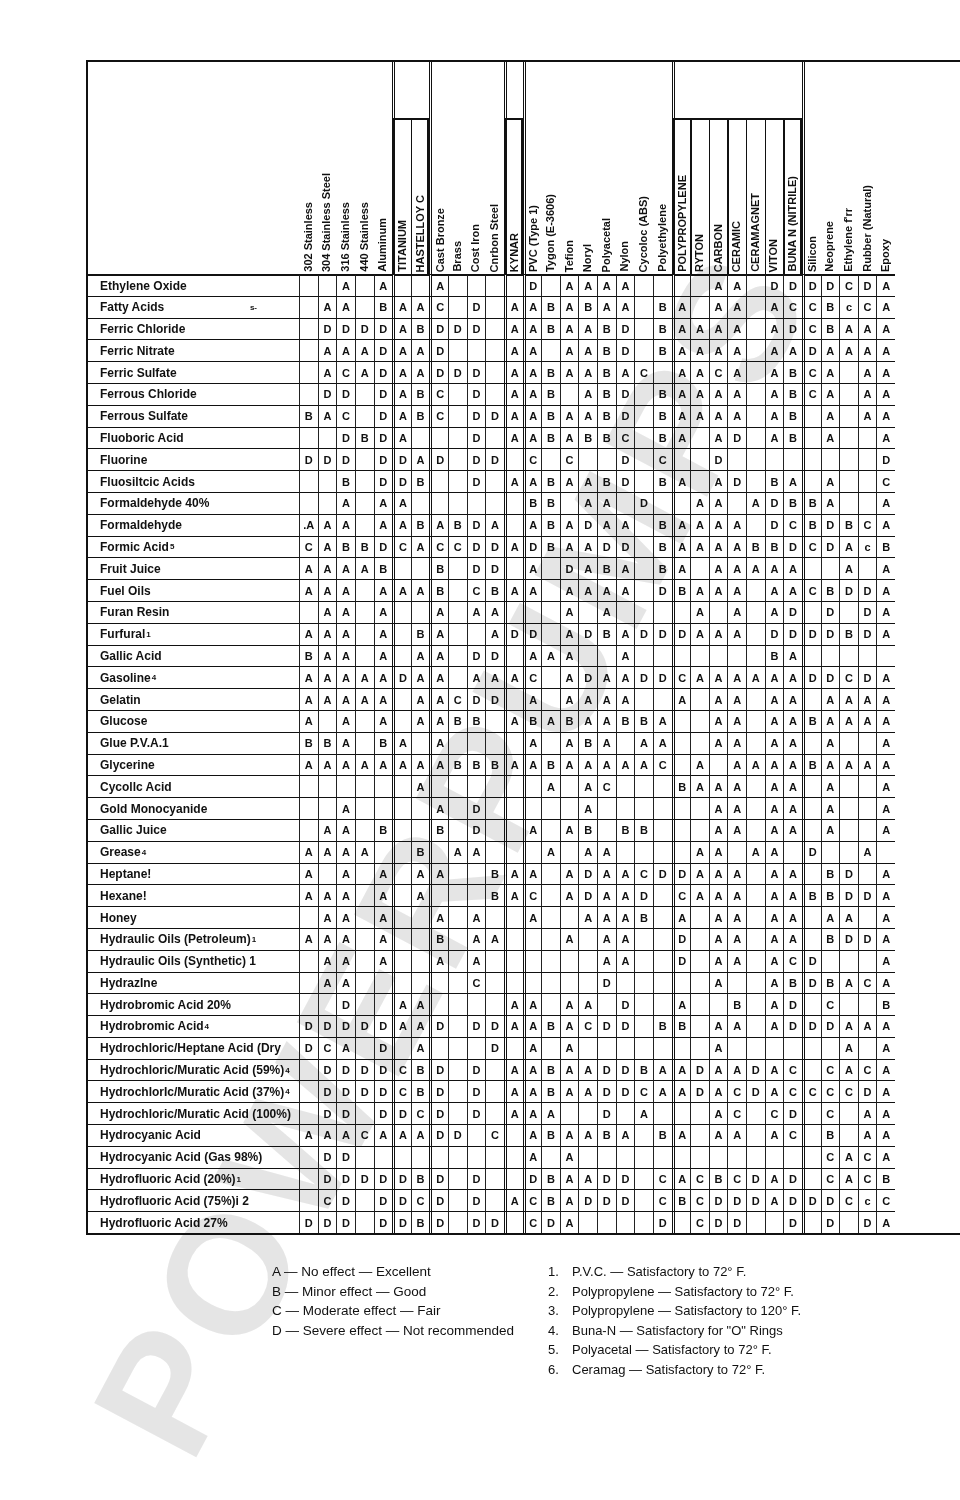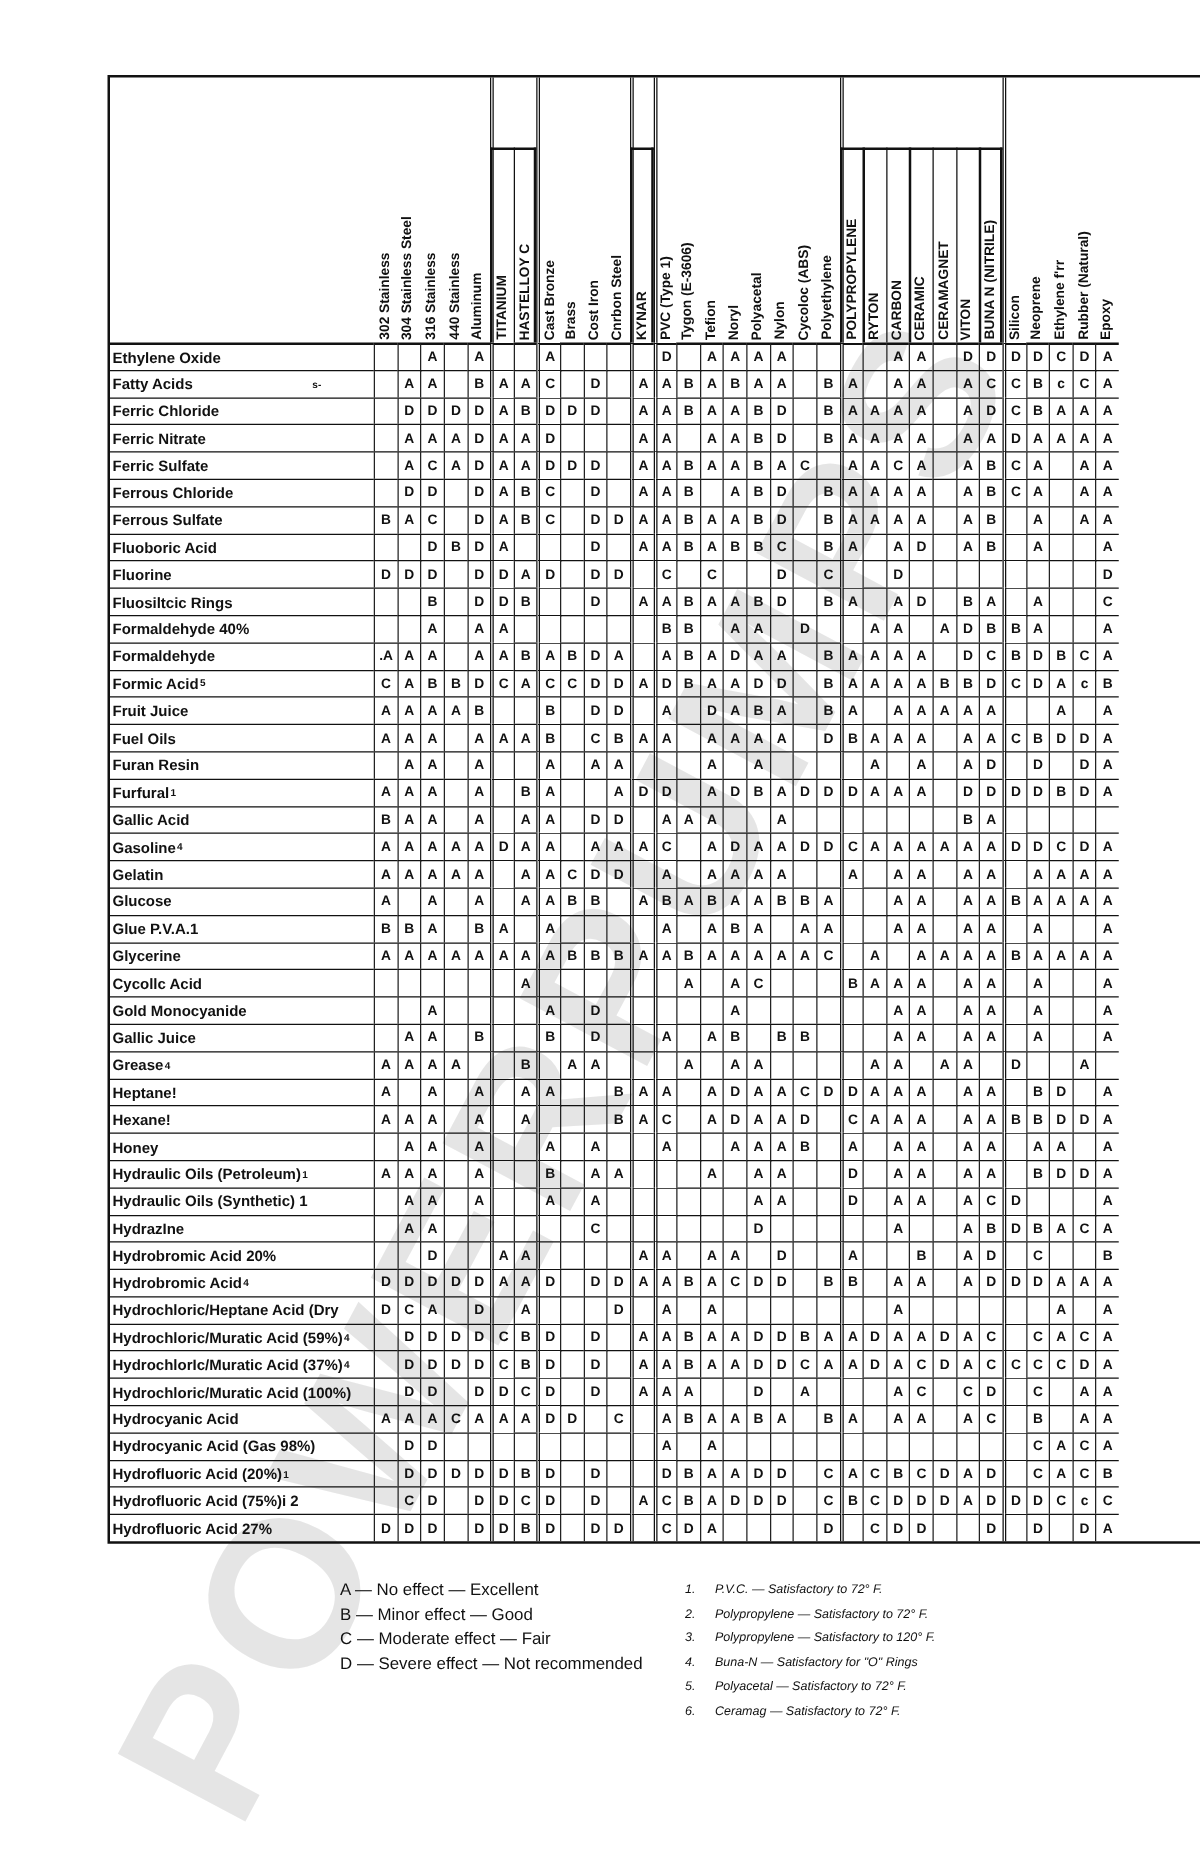--- a/index.html
+++ b/index.html
@@ -8,33 +8,33 @@
   .watermark{position:absolute;left:55px;top:1395px;transform:rotate(-62deg);transform-origin:0 0;
          font-size:168px;font-weight:bold;letter-spacing:10px;color:#c7c7c7;opacity:.45;
          white-space:nowrap;z-index:0;}
   .tablewrap{position:absolute;left:86px;top:60px;z-index:1;}
   .grid{display:grid;grid-template-columns:211px repeat(32,18.63px);border:2px solid #111;background:transparent;}
   .hname{height:212px;}
   .hcell{height:212px;display:flex;flex-direction:column;justify-content:flex-end;align-items:center;overflow:visible;}
   .hcell span{writing-mode:vertical-rl;transform:rotate(180deg);font-size:11px;font-weight:bold;
          white-space:nowrap;line-height:1;padding:2px 0 3px 0;}
   .rname{height:21.8px;display:flex;align-items:center;border-top:1.7px solid #111;
-         font-size:12px;font-weight:bold;padding-left:2px;white-space:nowrap;box-sizing:border-box;}
+         font-size:12px;font-weight:bold;padding-left:12px;white-space:nowrap;box-sizing:border-box;}
   .rname sup{font-size:8px;margin-left:1px;}
   .rname sup.far{margin-left:auto;margin-right:42px;}
   .cell{height:21.8px;display:flex;align-items:center;justify-content:center;
          border-top:1.7px solid #111;border-left:1.3px solid #222;
          font-size:11px;font-weight:bold;box-sizing:border-box;}
   .rt{border-top:2px solid #111 !important;}
   .dl{border-left:3px double #111;}
   .hbox{position:absolute;border:2px solid #111;border-bottom:none;box-sizing:border-box;
          top:58px;height:156px;z-index:2;}
   .hline{position:absolute;width:1.3px;background:#111;top:58px;height:156px;z-index:2;}
   .legendA{position:absolute;left:272px;top:1262px;font-size:13.5px;line-height:19.5px;z-index:1;}
-  .legendB{position:absolute;left:548px;top:1262px;font-size:10px;line-height:19.5px;z-index:1;font-style:italic;}
+  .legendB{position:absolute;left:548px;top:1262px;font-size:13px;line-height:19.5px;z-index:1;}
   .legendB .num{display:inline-block;min-width:24px;}
 </style>
 </head>
 <body>
 
 <div class="sheet">
   <div class="watermark">POWERPUMPS</div>
   <div class="tablewrap" style="position:relative;">
     <div class="grid" id="grid">
         <div class="hname"></div>
@@ -444,21 +444,21 @@
         <div class="cell"></div>
         <div class="cell"></div>
         <div class="cell"></div>
         <div class="cell"></div>
         <div class="cell dl"></div>
         <div class="cell"></div>
         <div class="cell"></div>
         <div class="cell"></div>
         <div class="cell">D</div>
         <div class="rname">
-          <span>Fluosiltcic Rings</span>
+          <span>Fluosiltcic Acids</span>
         </div>
         <div class="cell"></div>
         <div class="cell"></div>
         <div class="cell">B</div>
         <div class="cell"></div>
         <div class="cell">D</div>
         <div class="cell dl">D</div>
         <div class="cell">B</div>
         <div class="cell dl"></div>
         <div class="cell"></div>

